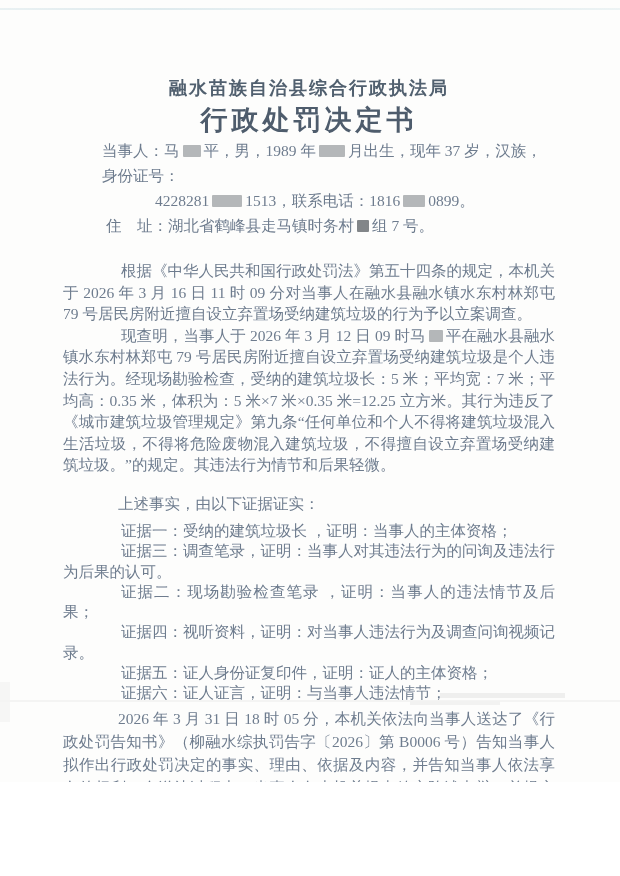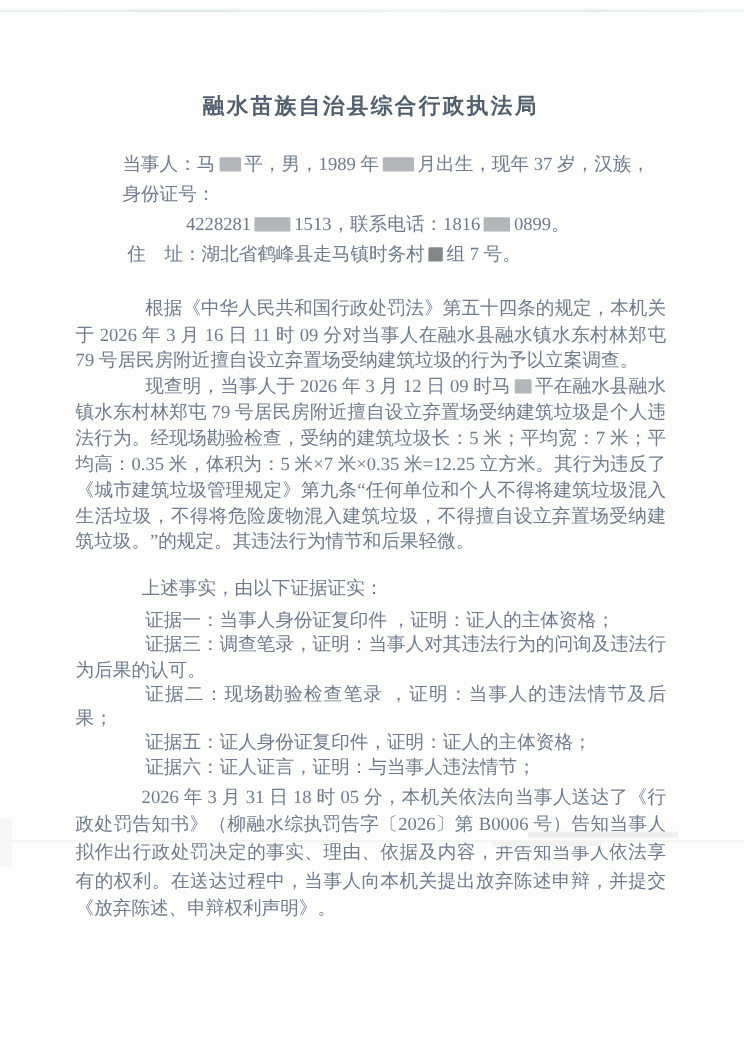--- a/index.html
+++ b/index.html
@@ -22,21 +22,21 @@
   }
   .agency-title{
     text-align:center;font-size:18px;font-weight:bold;color:#51606f;letter-spacing:2px;
   }
   .doc-title{
     text-align:center;font-size:27px;font-weight:bold;color:#4e5c6c;letter-spacing:4px;margin-top:2px;
   }
   .doc-number{
     text-align:right;font-size:13px;color:#76828f;margin-top:9px;padding-right:2px;letter-spacing:.5px;
   }
-  .party{margin-top:25px;line-height:25px;}
+  .party{line-height:25px;}
   .party-line.l1{padding-left:39px;}
   .party-line.l2{padding-left:92px;}
   .party-line.l3{padding-left:43px;}
   .para{
     margin:0;text-indent:58px;text-align:justify;line-height:21.6px;
   }
   .p1{margin-top:22px;}
   .p2{margin-top:0;}
   .evidence-intro{text-indent:55px;line-height:22px;margin-top:17px;}
   .evidence-item{text-indent:58px;text-align:justify;line-height:20.3px;}
@@ -51,35 +51,37 @@
 </style>
 </head>
 <body>
 
 <div class="paper">
   <div class="scan-edge-top"></div>
 
   <div class="content">
 
     <div class="agency-title">融水苗族自治县综合行政执法局</div>
+    <div class="doc-title">行政处罚决定书</div>
 
     <div class="party">
       <div class="party-line l1"><span>当事人：马</span><span class="redact w18"></span><span>平，男，1989 年</span><span class="redact w26"></span><span>月出生，现年 37 岁，汉族，身份证号：</span></div>
       <div class="party-line l2"><span>4228281</span><span class="redact w30"></span><span>1513，联系电话：1816</span><span class="redact w22"></span><span>0899。</span></div>
       <div class="party-line l3"><span>住　址：湖北省鹤峰县走马镇时务村</span><span class="redact dark w12"></span><span>组 7 号。</span></div>
     </div>
 
     <p class="para p1">根据《中华人民共和国行政处罚法》第五十四条的规定，本机关于 2026 年 3 月 16 日 11 时 09 分对当事人在融水县融水镇水东村林郑屯 79 号居民房附近擅自设立弃置场受纳建筑垃圾的行为予以立案调查。</p>
 
     <p class="para p2"><span>现查明，当事人于 2026 年 3 月 12 日 09 时马</span><span class="redact w14"></span><span>平在融水县融水镇水东村林郑屯 79 号居民房附近擅自设立弃置场受纳建筑垃圾是个人违法行为。经现场勘验检查，受纳的建筑垃圾长：5 米；平均宽：7 米；平均高：0.35 米，体积为：5 米×7 米×0.35 米=12.25 立方米。其行为违反了《城市建筑垃圾管理规定》第九条“任何单位和个人不得将建筑垃圾混入生活垃圾，不得将危险废物混入建筑垃圾，不得擅自设立弃置场受纳建筑垃圾。”的规定。其违法行为情节和后果轻微。</span></p>
 
     <div class="evidence-intro">上述事实，由以下证据证实：</div>
-    <div class="evidence-item first">证据一：当事人身份证复印件 ，证明：证人的主体资格；</div>
+    <div class="evidence-item first">证据一：受纳的建筑垃圾长 ，证明：当事人的主体资格；</div>
     <div class="evidence-item">证据三：调查笔录，证明：当事人对其违法行为的问询及违法行为后果的认可。</div>
     <div class="evidence-item">证据二：现场勘验检查笔录 ，证明：当事人的违法情节及后果；</div>
+    <div class="evidence-item">证据四：视听资料，证明：对当事人违法行为及调查问询视频记录。</div>
     <div class="evidence-item">证据五：证人身份证复印件，证明：证人的主体资格；</div>
     <div class="evidence-item">证据六：证人证言，证明：与当事人违法情节；</div>
 
     <p class="para p3">2026 年 3 月 31 日 18 时 05 分，本机关依法向当事人送达了《行政处罚告知书》（柳融水综执罚告字〔2026〕第 B0006 号）告知当事人拟作出行政处罚决定的事实、理由、依据及内容，并告知当事人依法享有的权利。在送达过程中，当事人向本机关提出放弃陈述申辩，并提交《放弃陈述、申辩权利声明》。</p>
 
   </div>
 
   <div class="scan-smudge-bl"></div>
   <div class="scan-line-bottom"></div>
   <div class="scan-patch-br1"></div>

